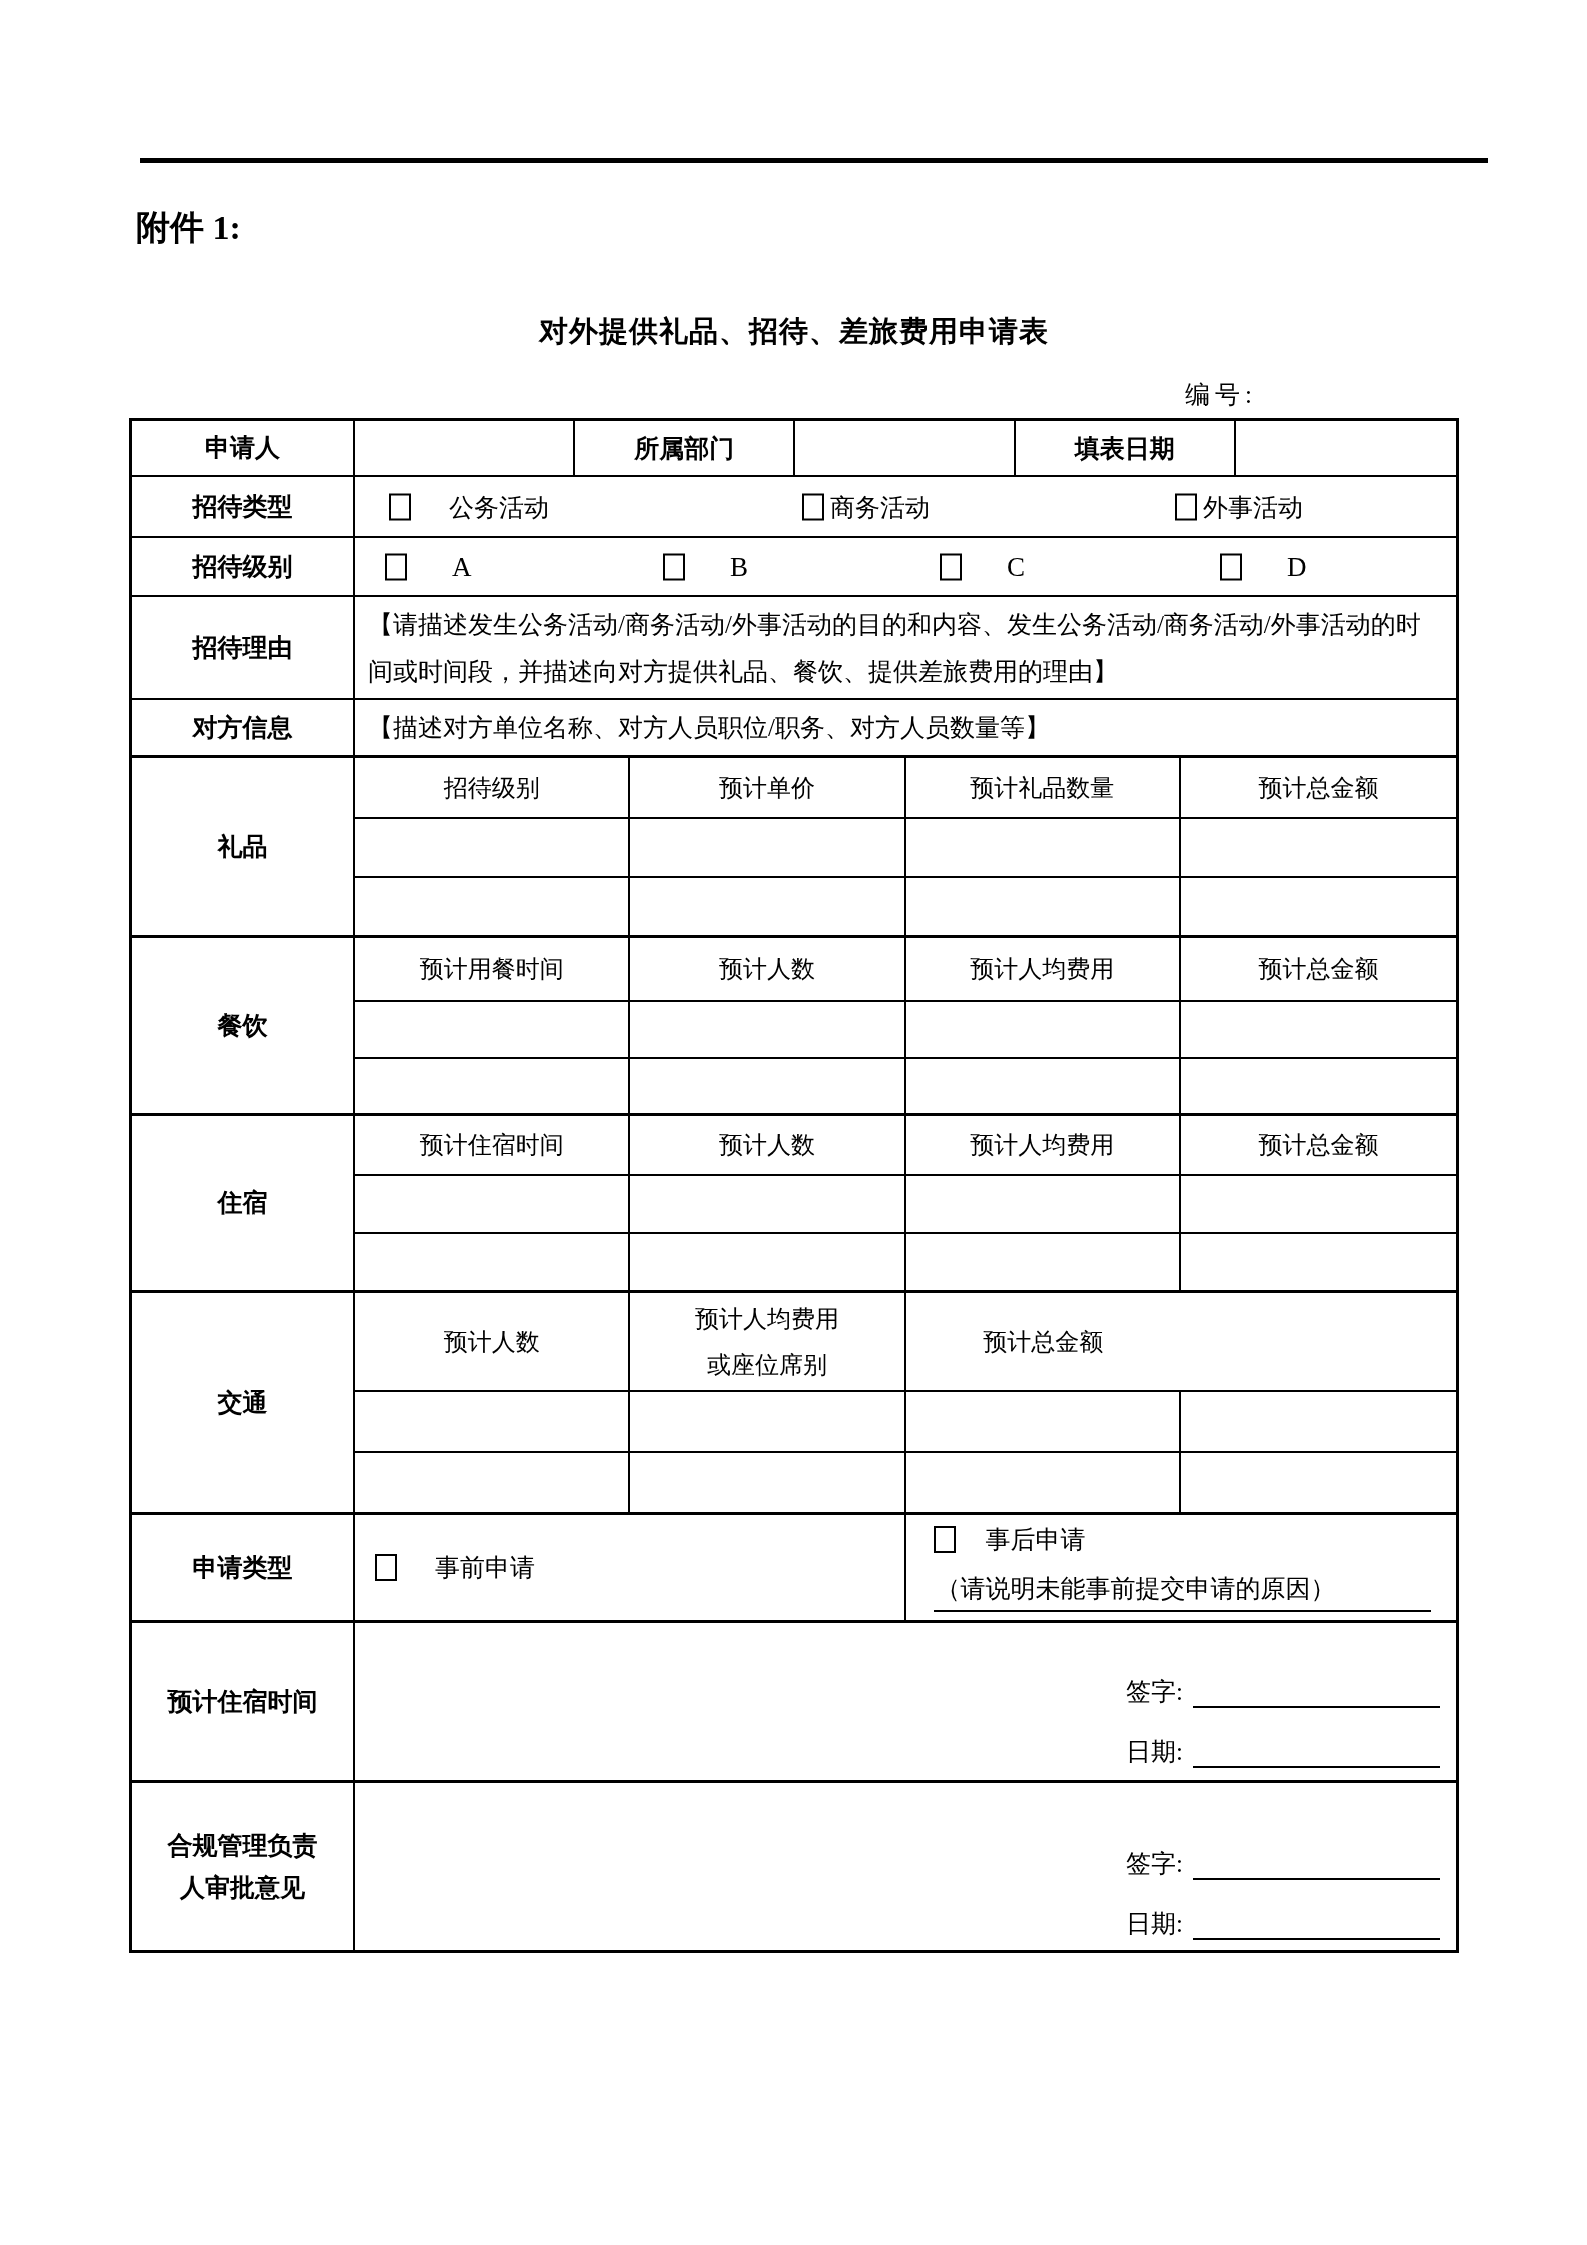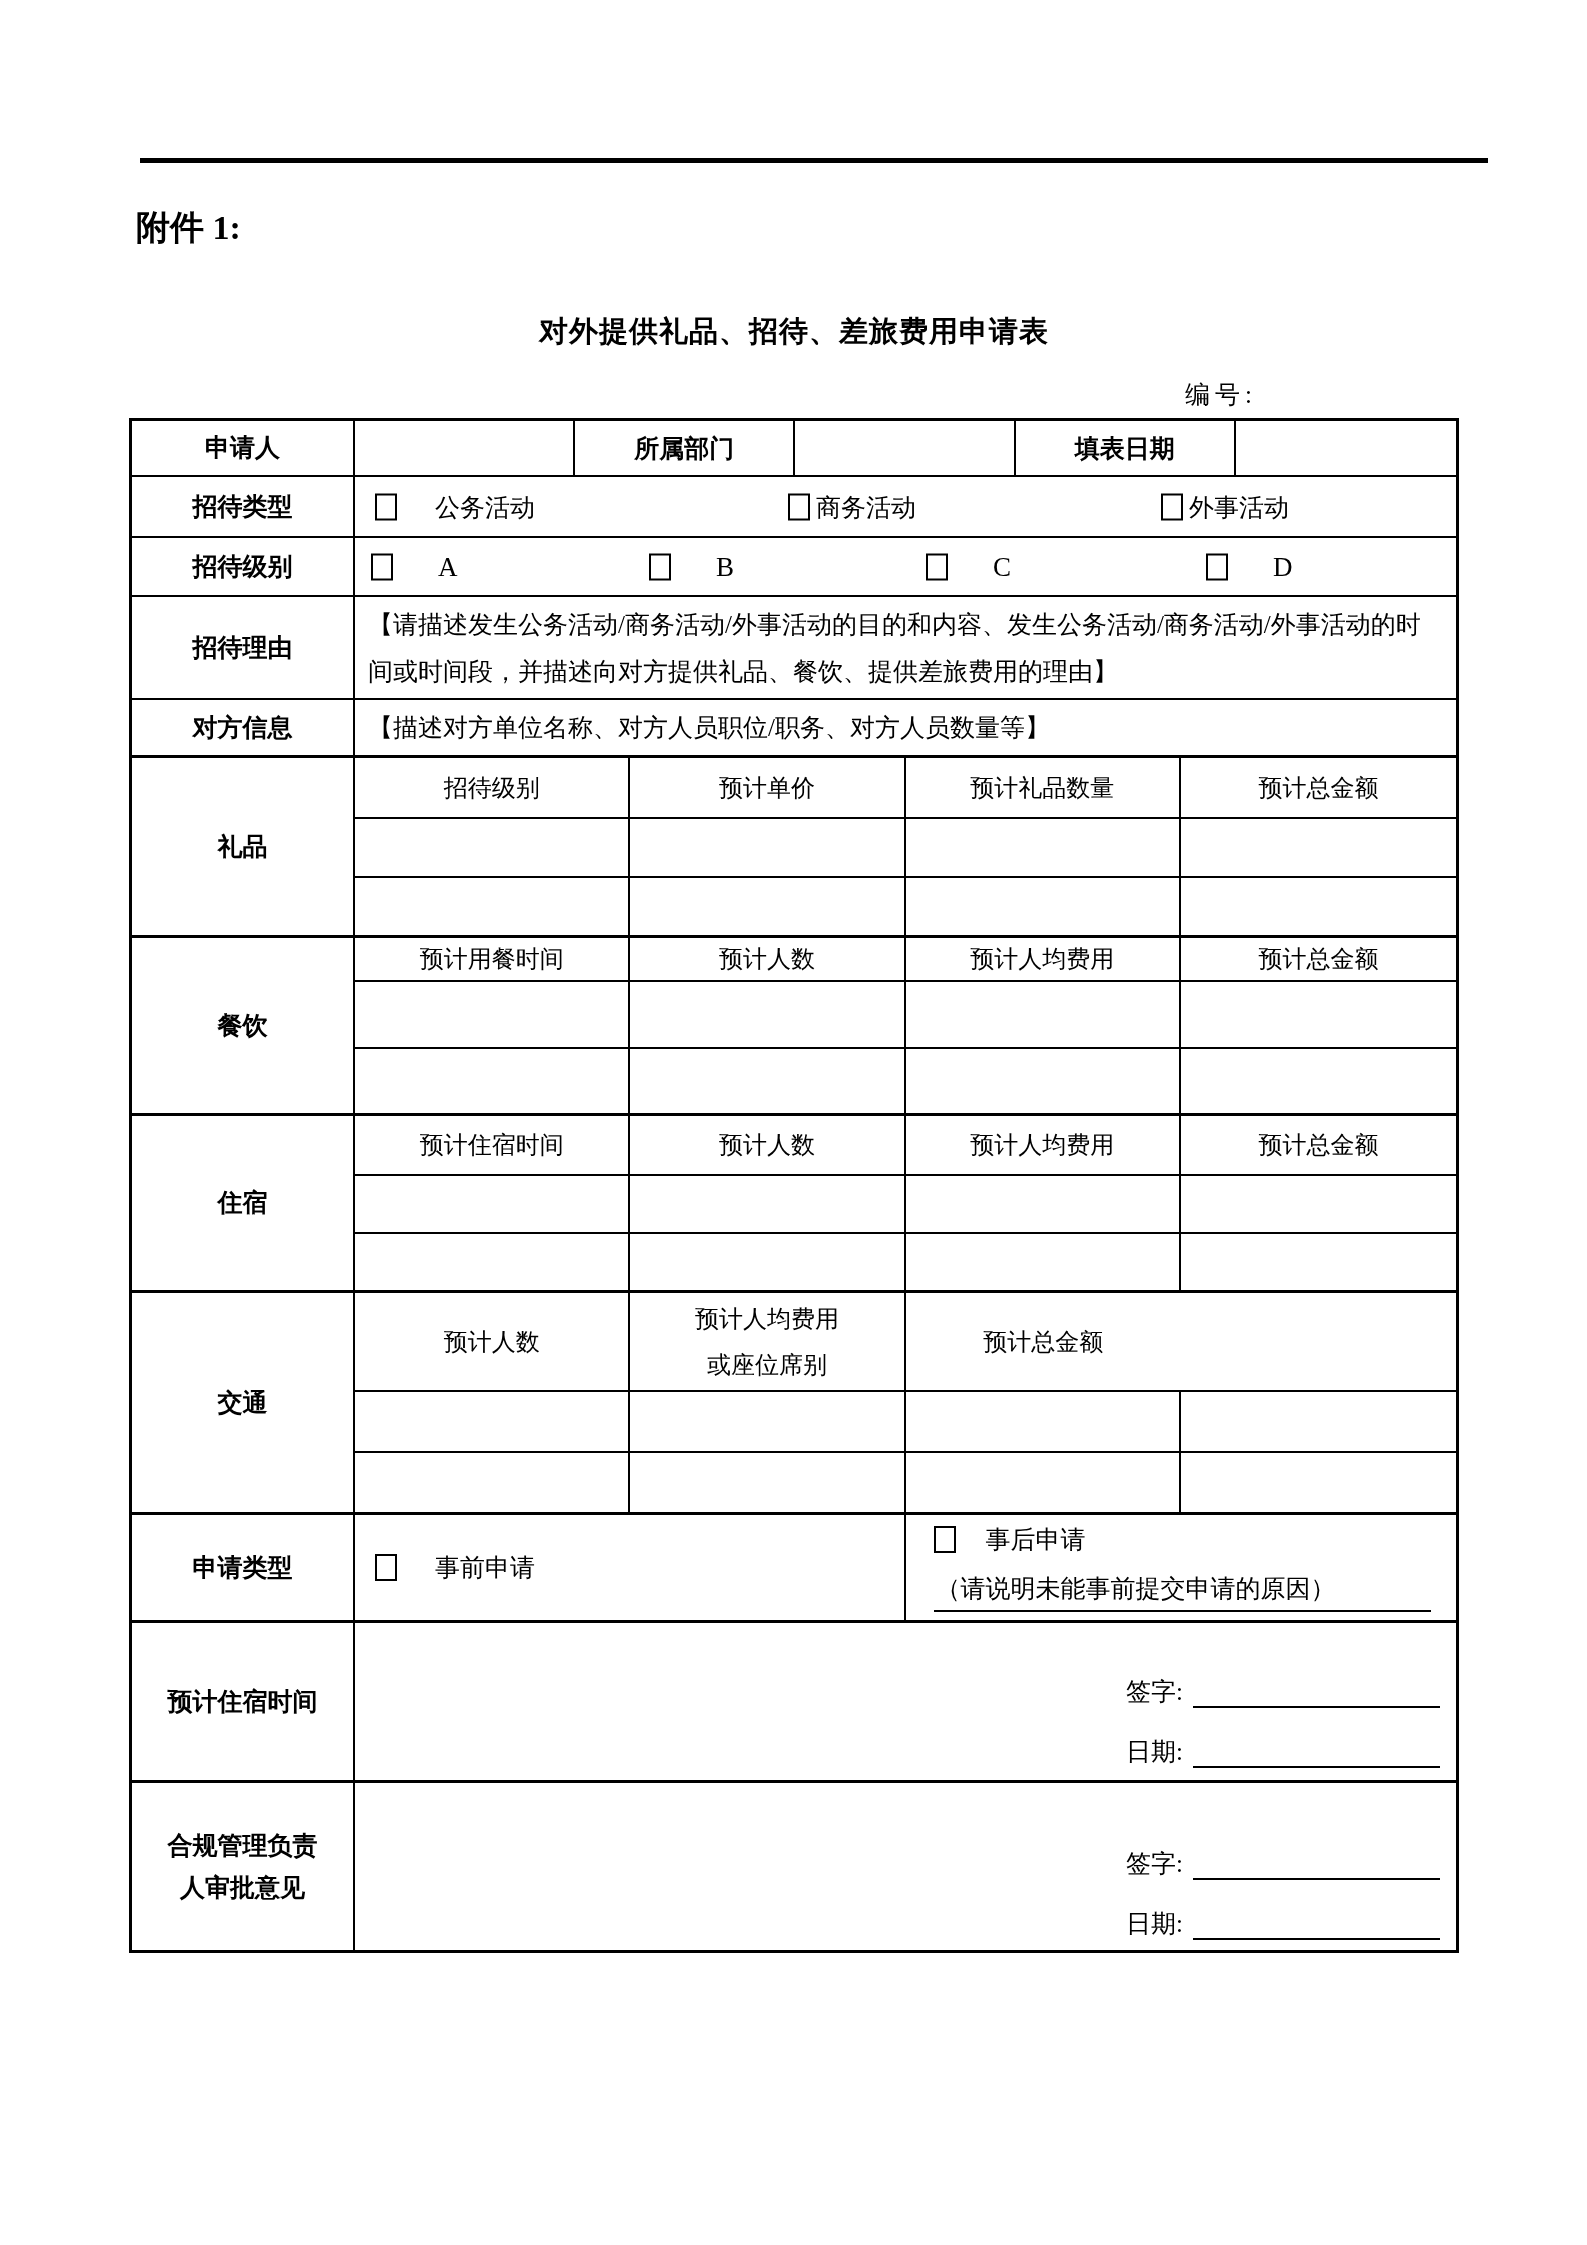--- a/index.html
+++ b/index.html
@@ -28,21 +28,21 @@
   .wide{flex:1;}
   .start{justify-content:flex-start;}
 
   .sect{flex:1;display:flex;flex-direction:column;}
   .srow{display:flex;border-bottom:2px solid #000;box-sizing:border-box;flex:none;}
   .srow.grow{flex:1;}
   .srow.lastsub{border-bottom:none;}
   .q{width:25%;font-size:24px;text-align:center;}
   .q.twoline{white-space:pre-line;line-height:46px;}
 
-  .rel{position:relative;}
+  .rel{position:relative;margin-left:14px;}
   .opt{position:absolute;top:50%;transform:translateY(-50%);display:flex;align-items:center;white-space:nowrap;}
   .cb{display:inline-block;width:22px;height:27px;border:2px solid #000;box-sizing:border-box;
       background:#fff;flex:none;}
   .gap6{margin-left:6px;}  .gap30{margin-left:30px;}
   .gap38{margin-left:38px;} .gap45{margin-left:45px;}
   .letter{font-size:27px;}
 
   .reason{justify-content:flex-start;padding:0 18px 0 13px;}
   .reason .para{line-height:47px;}
   .hintline{justify-content:flex-start;padding-left:13px;}
@@ -153,21 +153,21 @@
           <div class="c q"></div>
           <div class="c q"></div>
           <div class="c q noline"></div>
         </div>
       </div>
     </div>
 
     <div class="tr thick" style="height:178px">
       <div class="lbl">餐饮</div>
       <div class="sect">
-        <div class="srow" style="height:44px">
+        <div class="srow" style="height:64px">
           <div class="c q">预计用餐时间</div>
           <div class="c q">预计人数</div>
           <div class="c q">预计人均费用</div>
           <div class="c q noline">预计总金额</div>
         </div>
         <div class="srow grow">
           <div class="c q"></div>
           <div class="c q"></div>
           <div class="c q"></div>
           <div class="c q noline"></div>

